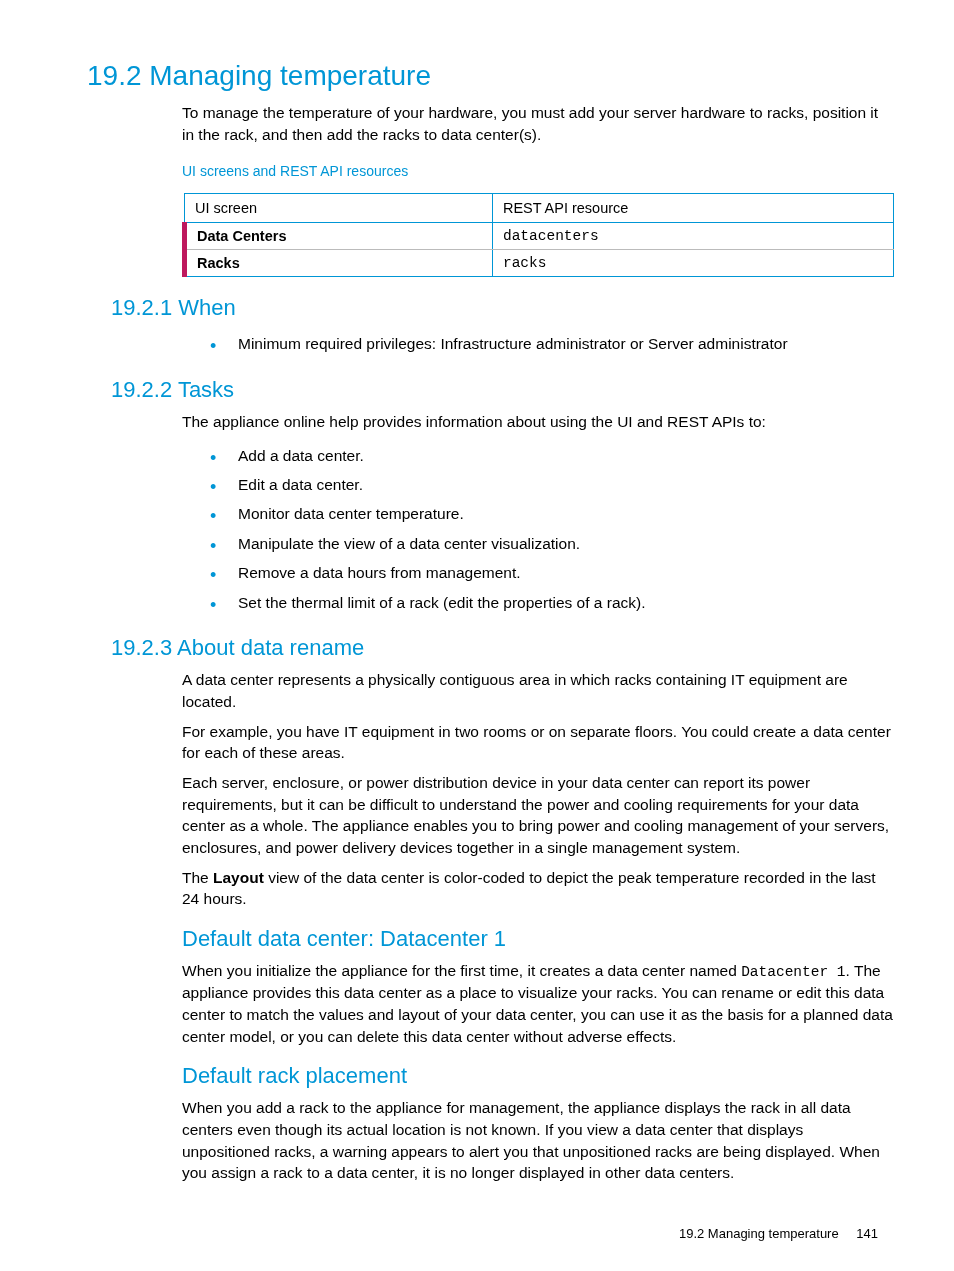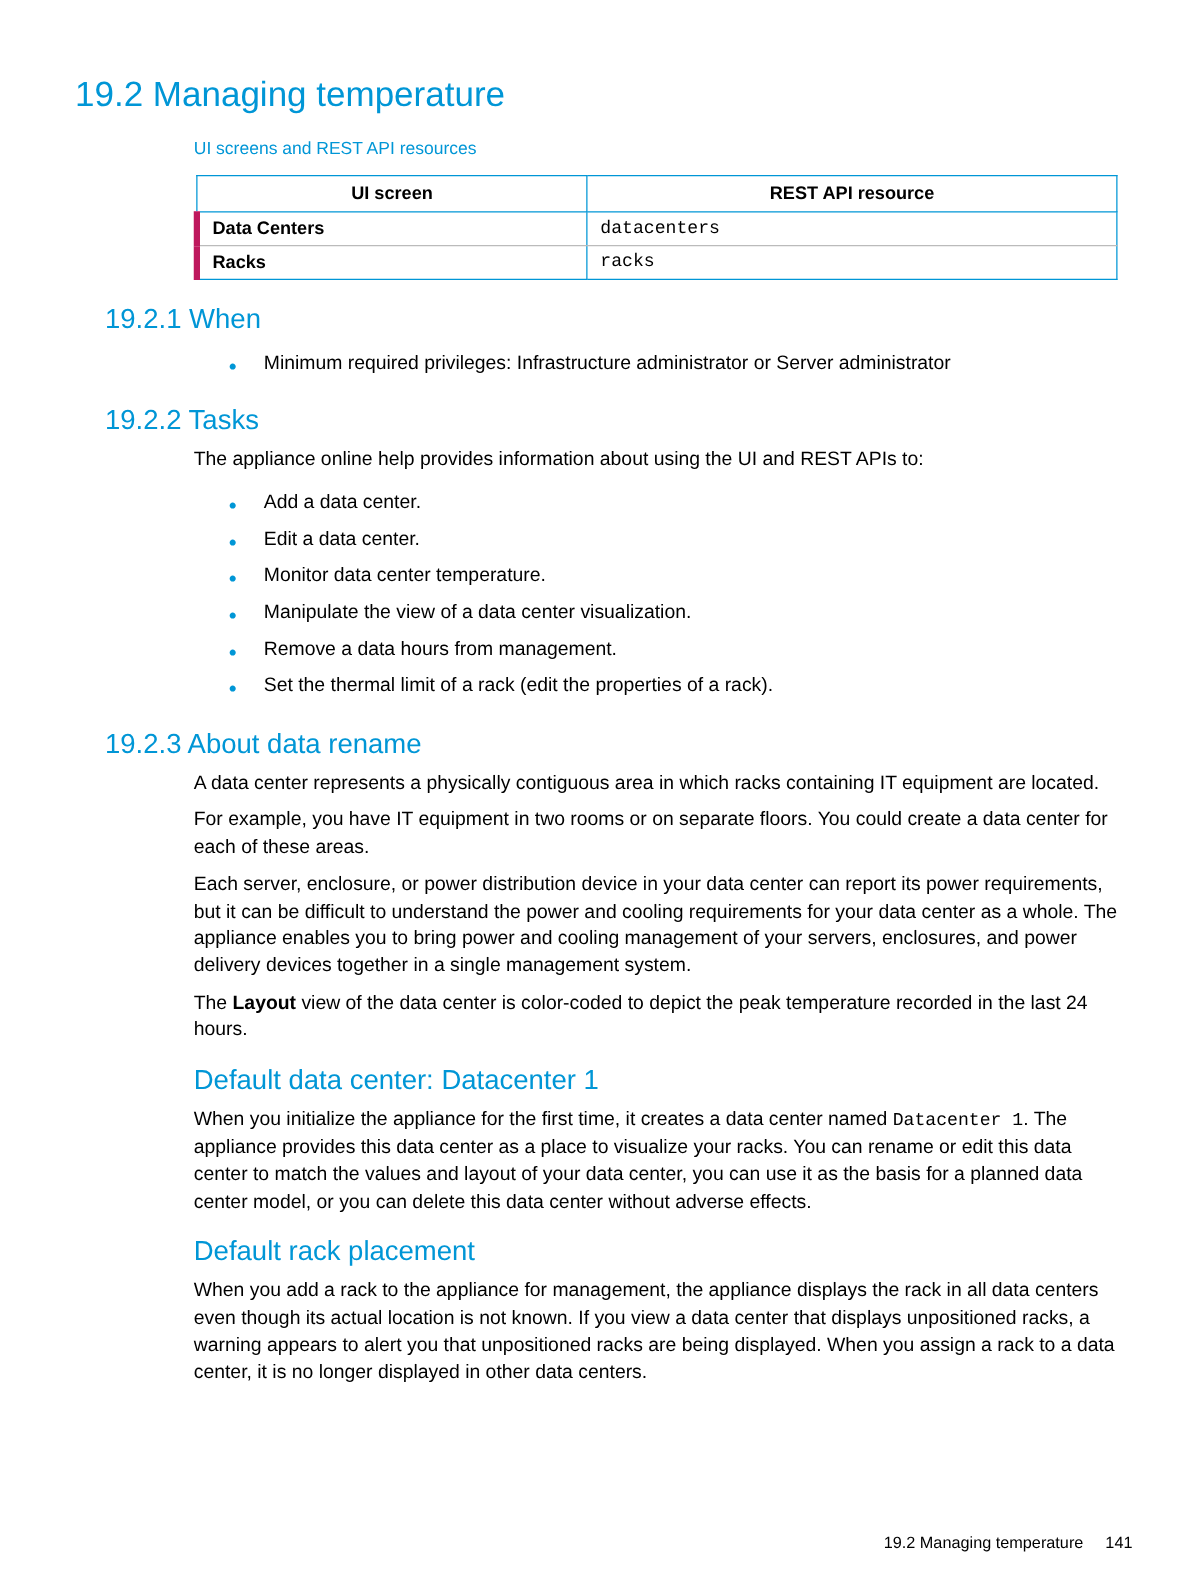--- a/index.html
+++ b/index.html
@@ -5,21 +5,21 @@
   body {
     font-family: "Futura", "Century Gothic", "Trebuchet MS", Arial, sans-serif;
     font-weight: 300;
     background: #fff;
     color: #000;
     margin: 0;
     padding: 0;
     width: 954px;
   }
   .page {
-    padding: 60px 60px 40px 60px;
+    padding: 60px 60px 40px 87px;
     box-sizing: border-box;
     min-height: 1271px;
     position: relative;
     border-radius: 14px;
   }
   h1.section-title {
     color: #0096d6;
     font-weight: 300;
     font-size: 28px;
     margin: 0 0 10px 0;
@@ -69,58 +69,59 @@
     top: 0;
     font-size: 18px;
   }
   table.api-table {
     border-collapse: collapse;
     width: 100%;
     margin: 14px 0;
     font-size: 14.5px;
   }
   table.api-table th {
-    text-align: center;
+    text-align: left;
     border: 1px solid #0096d6;
     padding: 6px 10px;
-    font-weight: 700;
+    font-weight: 400;
     background: #fff;
   }
   table.api-table td {
     border-top: 1px solid #bbb;
     border-bottom: 1px solid #bbb;
     border-right: 1px solid #0096d6;
     padding: 5px 10px;
   }
   table.api-table td:first-child {
     border-left: 5px solid #be185d;
     margin-top: 22px;
   }
   table.api-table tr:last-child td {
     border-bottom: 1px solid #0096d6;
   }
   .bold-cell { font-weight: 700; }
   .mono { font-family: "Courier New", monospace; font-size: 14.5px; }
   .footer {
     position: absolute;
     bottom: 30px;
-    right: 48px;
+    right: 76px;
     font-size: 13px;
   }
   .footer .pnum { margin-left: 14px; }
   .layout-strong { font-weight: 700; }
 </style>
 </head>
 <body>
 
 <div class="page">
 
   <h1 class="section-title">19.2 Managing temperature</h1>
 
   <div class="body-indent">
+    <p>To manage the temperature of your hardware, you must add your server hardware to racks, position it in the rack, and then add the racks to data center(s).</p>
 
     <h2 class="sub-blue">UI screens and REST API resources</h2>
 
     <table class="api-table">
       <thead>
         <tr>
           <th>UI screen</th>
           <th>REST API resource</th>
         </tr>
       </thead>

